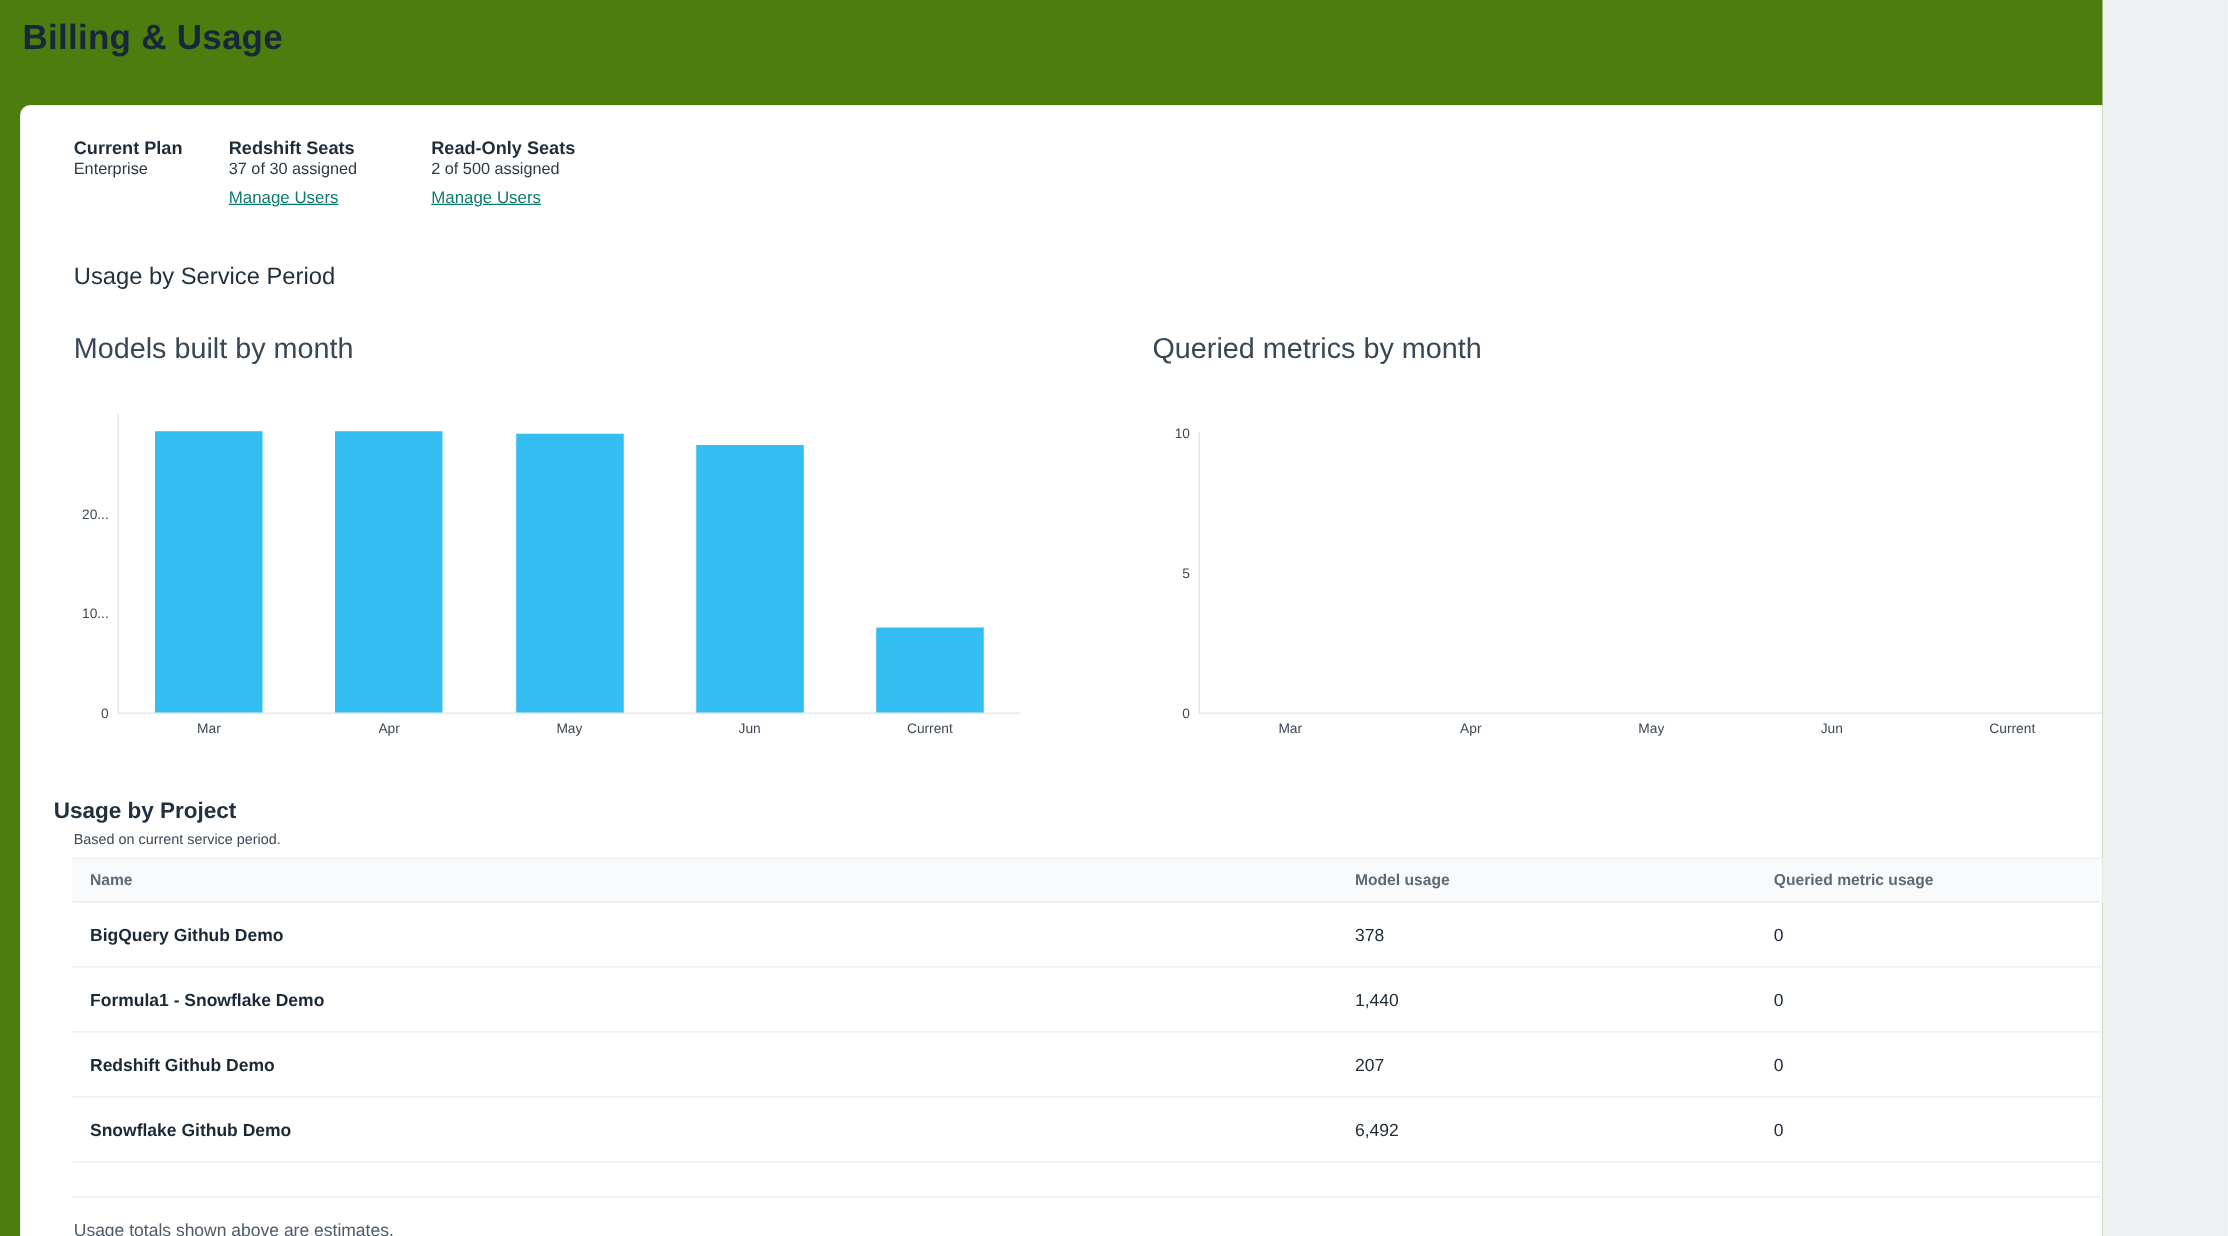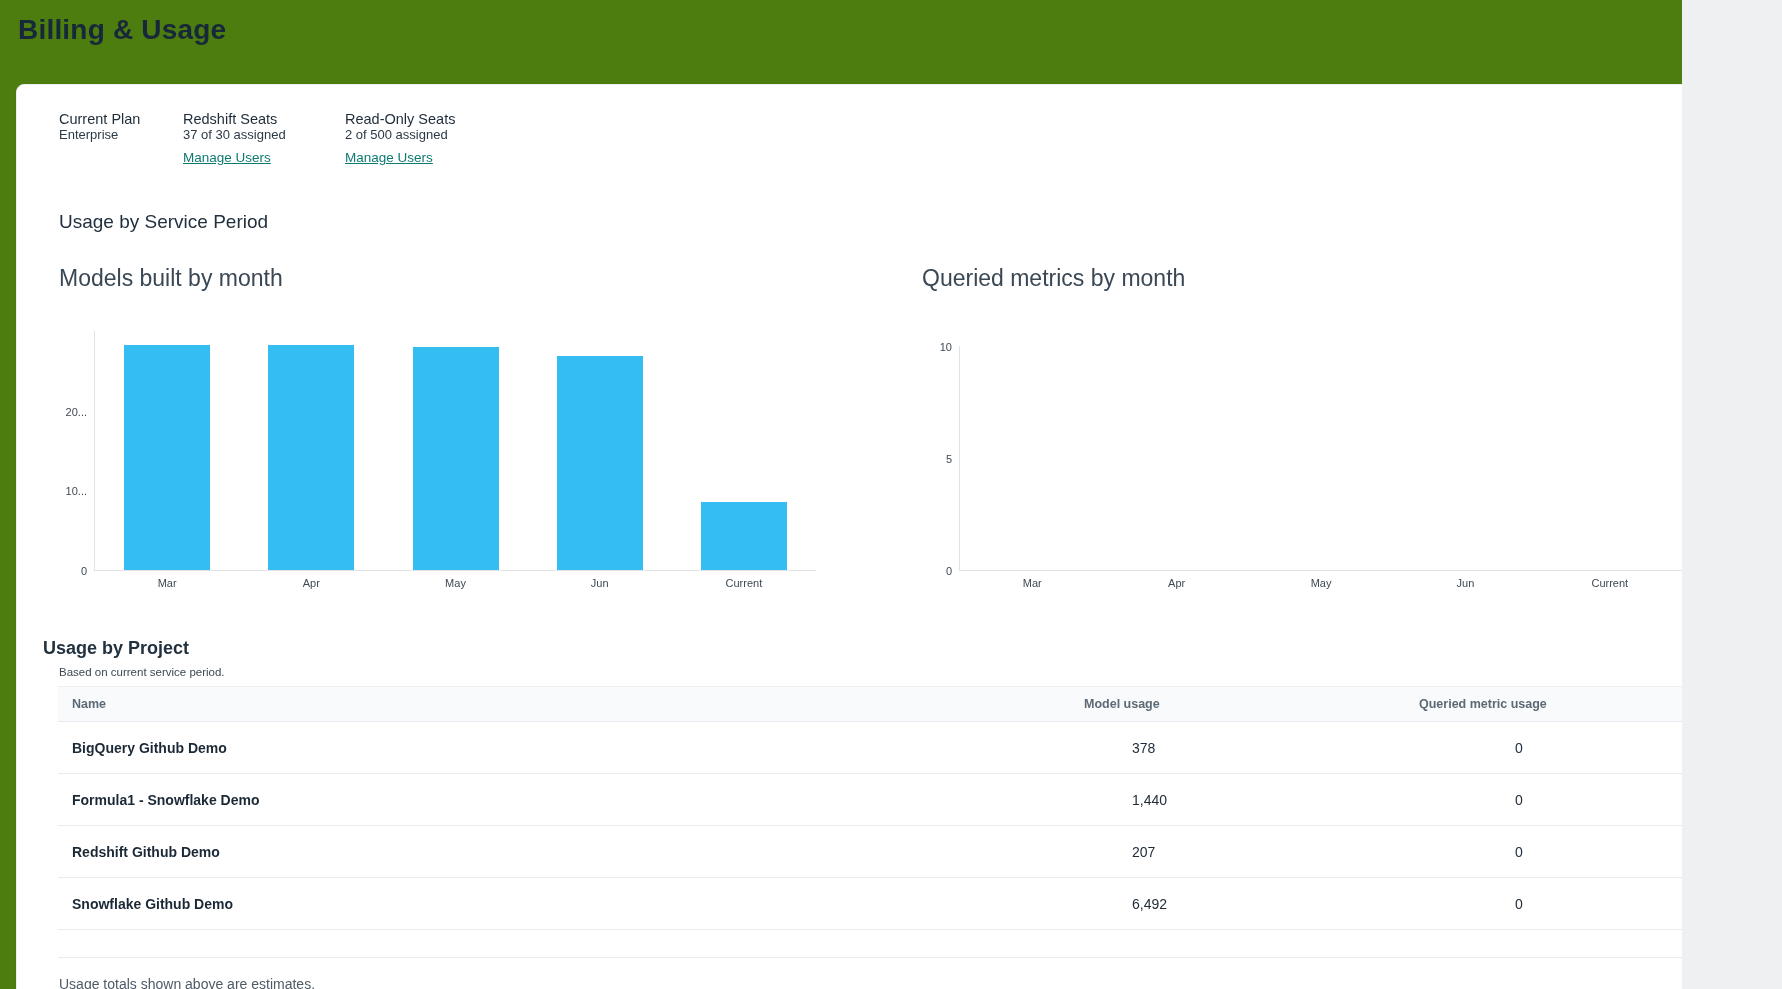--- a/index.html
+++ b/index.html
@@ -28,21 +28,21 @@
     background: #ffffff;
     border: 1px solid #eceff2;
     border-radius: 8px;
     box-shadow: 0 1px 3px rgba(25,39,52,.05);
   }
 
   
   .plan-row { position: absolute; left: 42px; top: 26px; display: flex; }
   .plan-col-current { width: 124px; }
   .plan-col-dev { width: 162px; }
-  .plan-label { font-size: 14.5px; font-weight: 400; color: #1e2c3a; }
+  .plan-label { font-size: 14.5px; font-weight: 700; color: #1e2c3a; }
   .plan-value { margin-top: 0; font-size: 13px; color: #2c3a47; }
   .plan-link {
     display: inline-block; margin-top: 8px;
     font-size: 13.5px; color: #0e7b70; text-decoration: underline; cursor: pointer;
   }
 
   
   .section-title {
     position: absolute; left: 42px; top: 126px;
     font-size: 19px; font-weight: 500; color: #22313f;
@@ -102,21 +102,21 @@
     background: #f8fafb;
     border-top: 1px solid #edf0f2;
     border-bottom: 1px solid #e6e9ed;
     color: #5d6a76; font-size: 12.5px; font-weight: 600;
   }
   .thead .th-name { padding-left: 14px; }
   .trow {
     display: grid; grid-template-columns: 1026px 335px 1fr;
     height: 52px; align-items: center;
     border-bottom: 1px solid #e9ecef;
-    font-size: 14px; color: #212e3a; gap: 48px;
+    font-size: 14px; color: #212e3a;
   }
   .trow .name { padding-left: 14px; font-weight: 700; color: #1b2936; }
   .tfoot-row { height: 28px; border-bottom: 1px solid #e9ecef; }
 
   .footnote {
     position: absolute; left: 42px; top: 891px;
     font-size: 14px; color: #4e5a66;
   }
 </style>
 </head>

